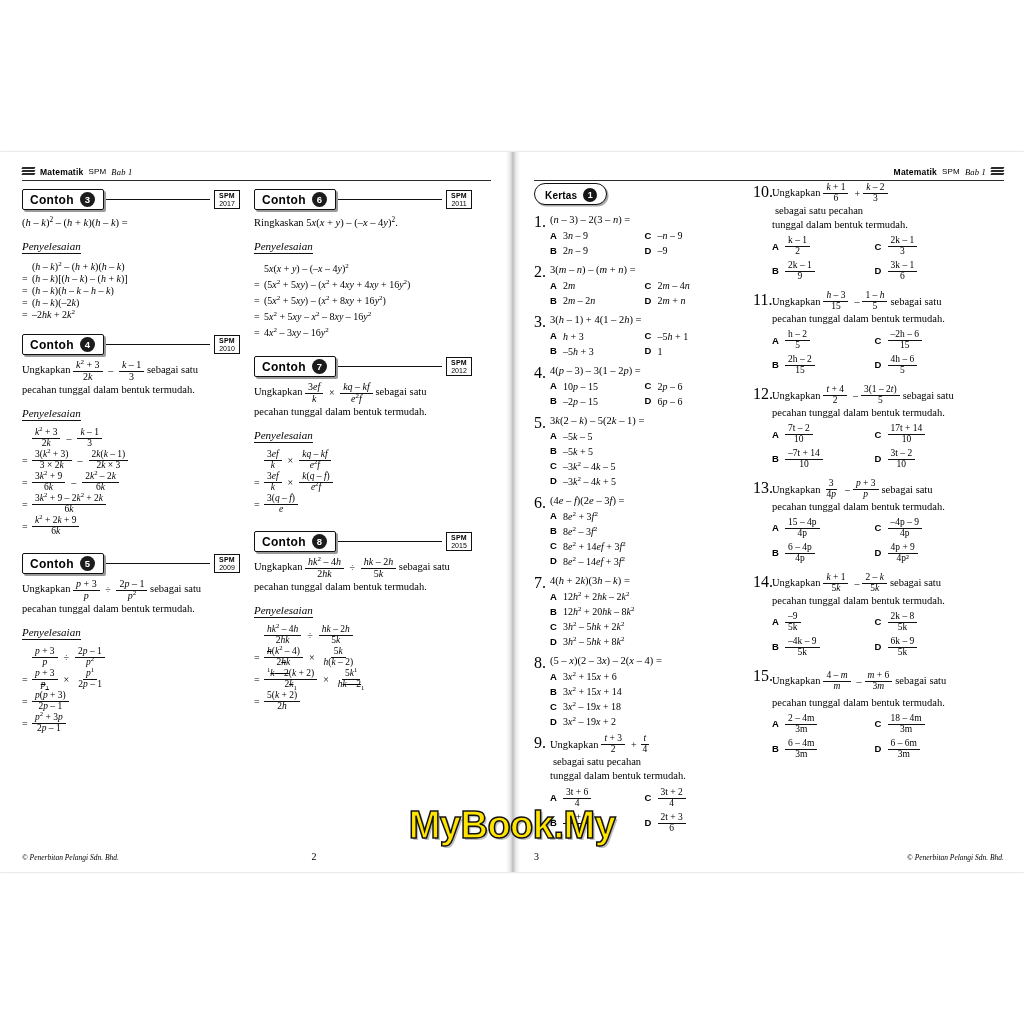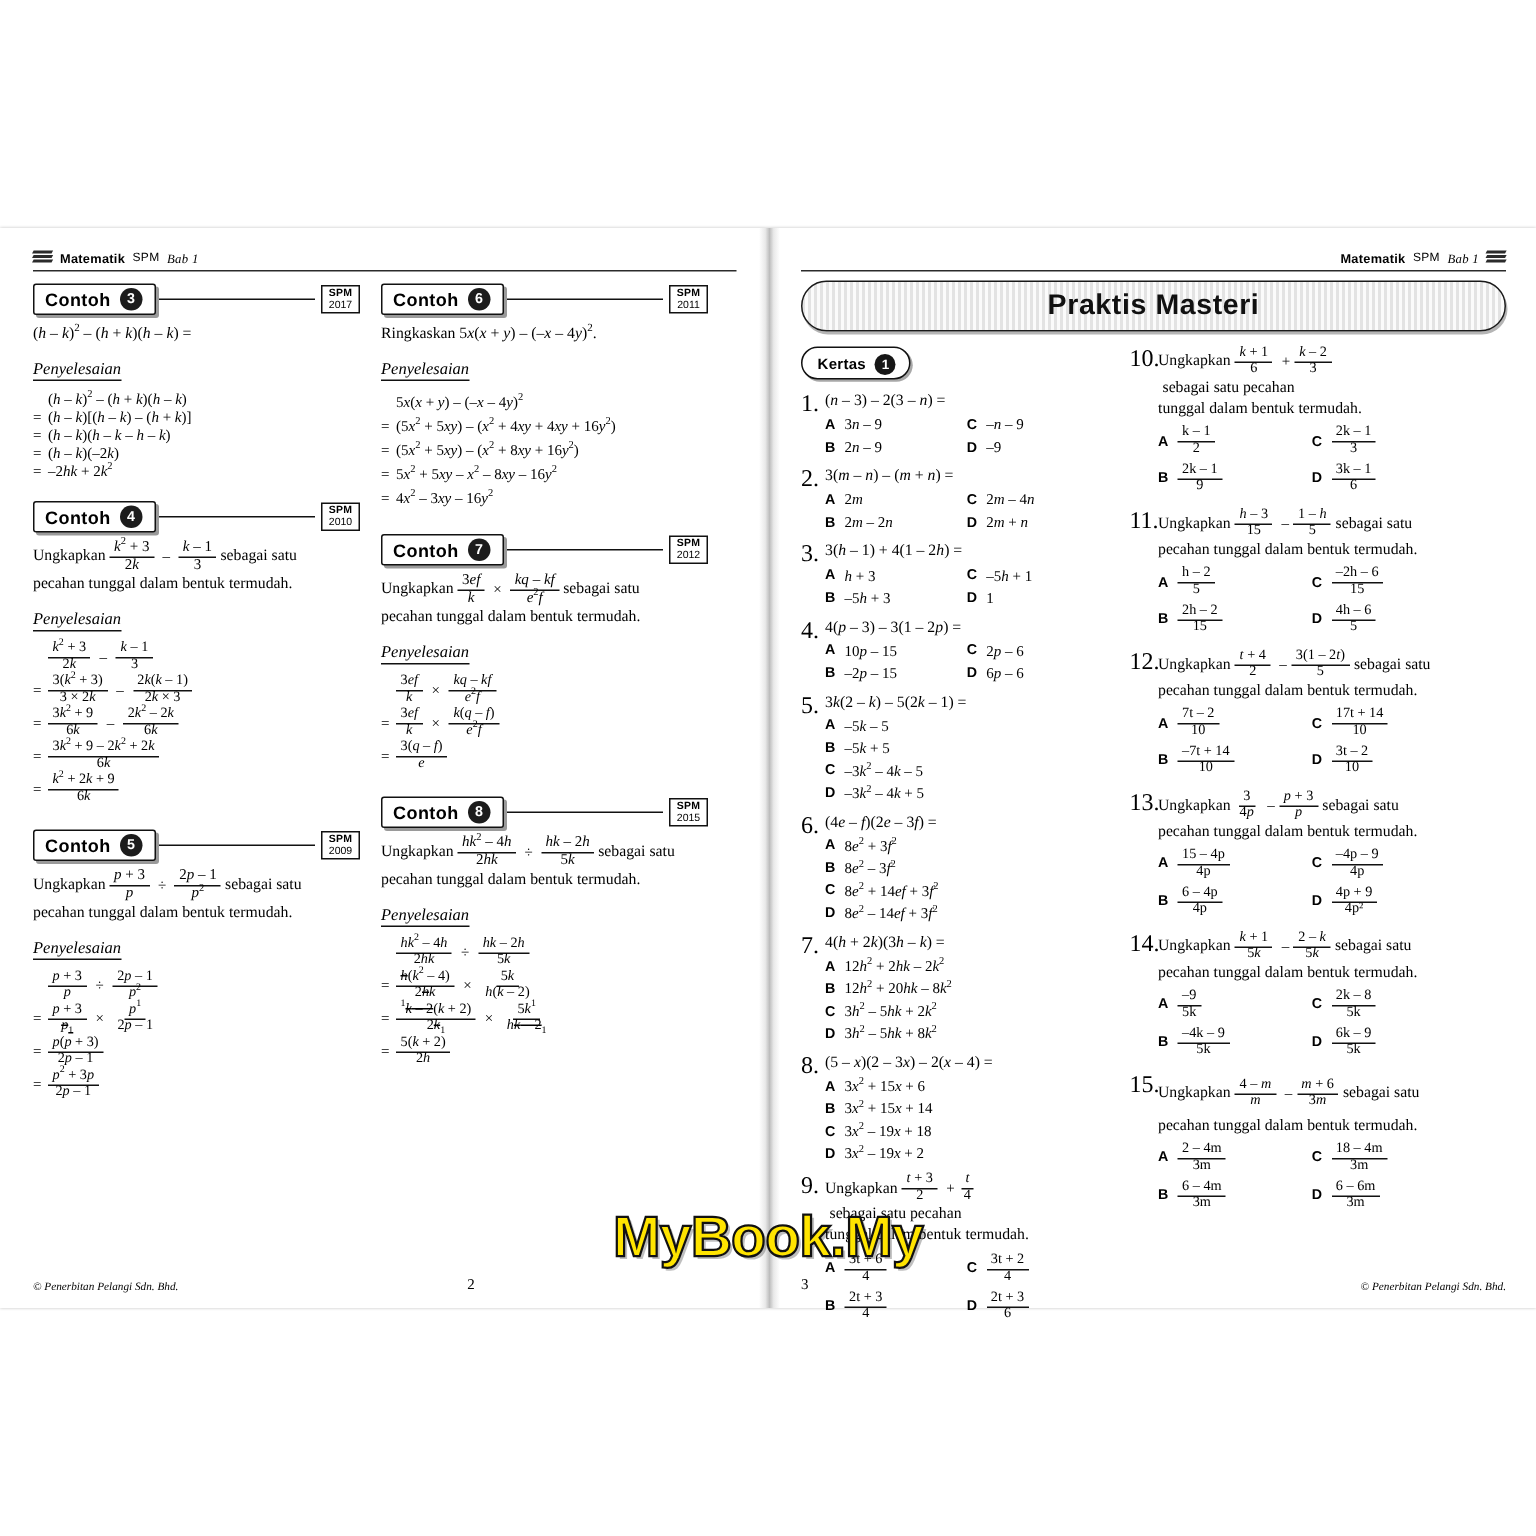--- a/index.html
+++ b/index.html
@@ -585,23 +585,20 @@
         <span class="rh-mid">SPM</span>
         <span class="rh-it">Bab 1</span>
         <span class="logo-lines">
             <i></i>
             <i></i>
             <i></i>
           </span>
       </div>
       <div class="rule"></div>
 
-      <div class="banner">
-        <span>Praktis Masteri</span>
-      </div>
 
       <div class="cols" style="margin-top:2px">
 
         <div class="col-r1">
 
           <div class="kertas">
             <b>Kertas</b>
             <span class="c">1</span>
           </div>
 

